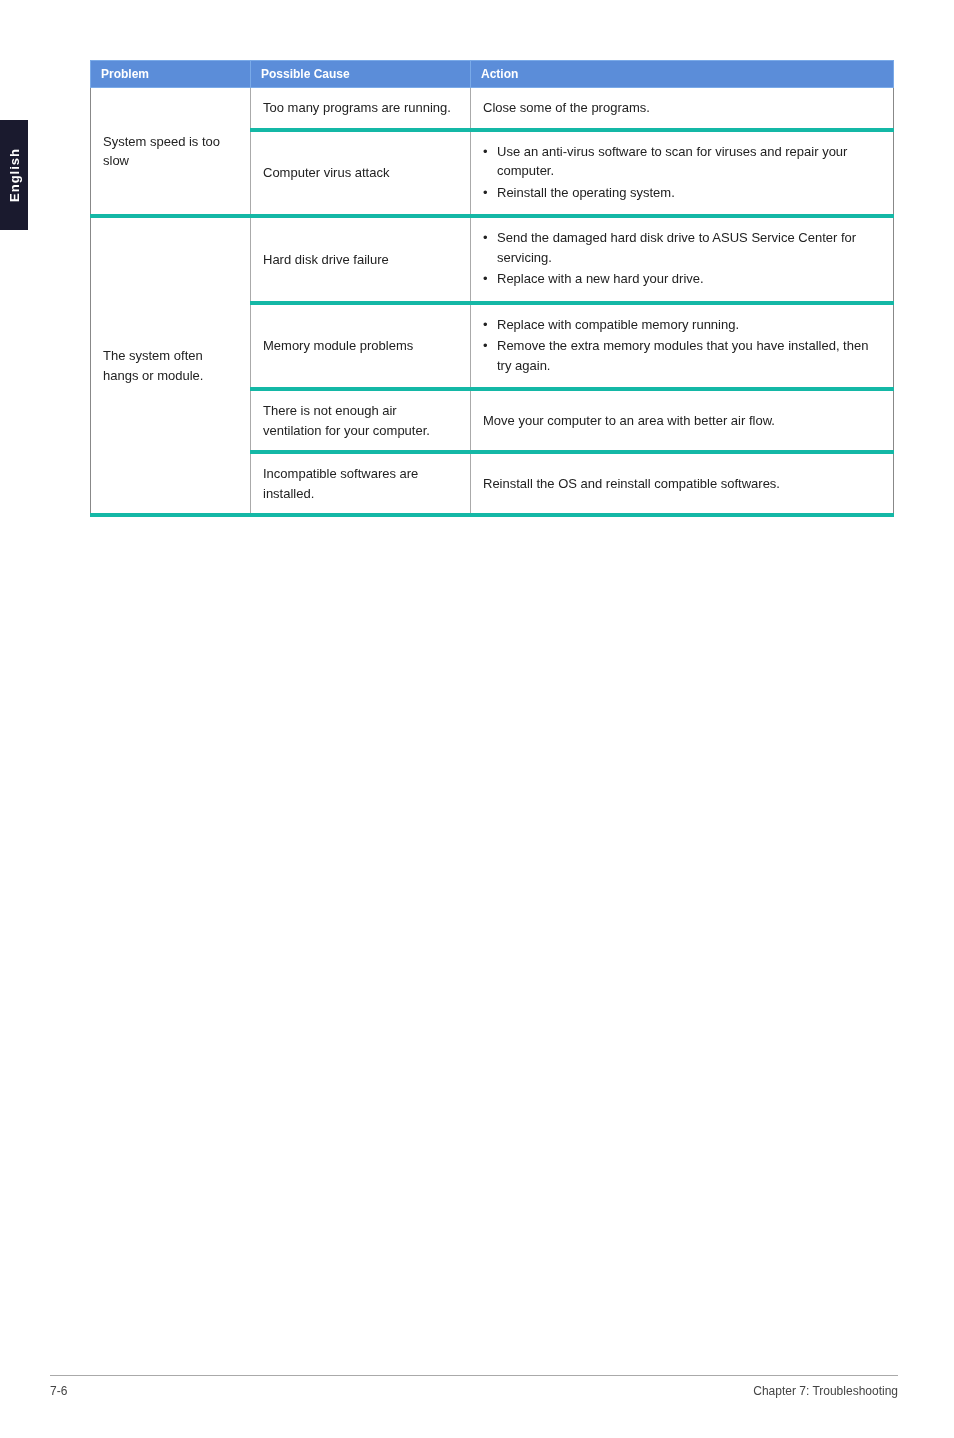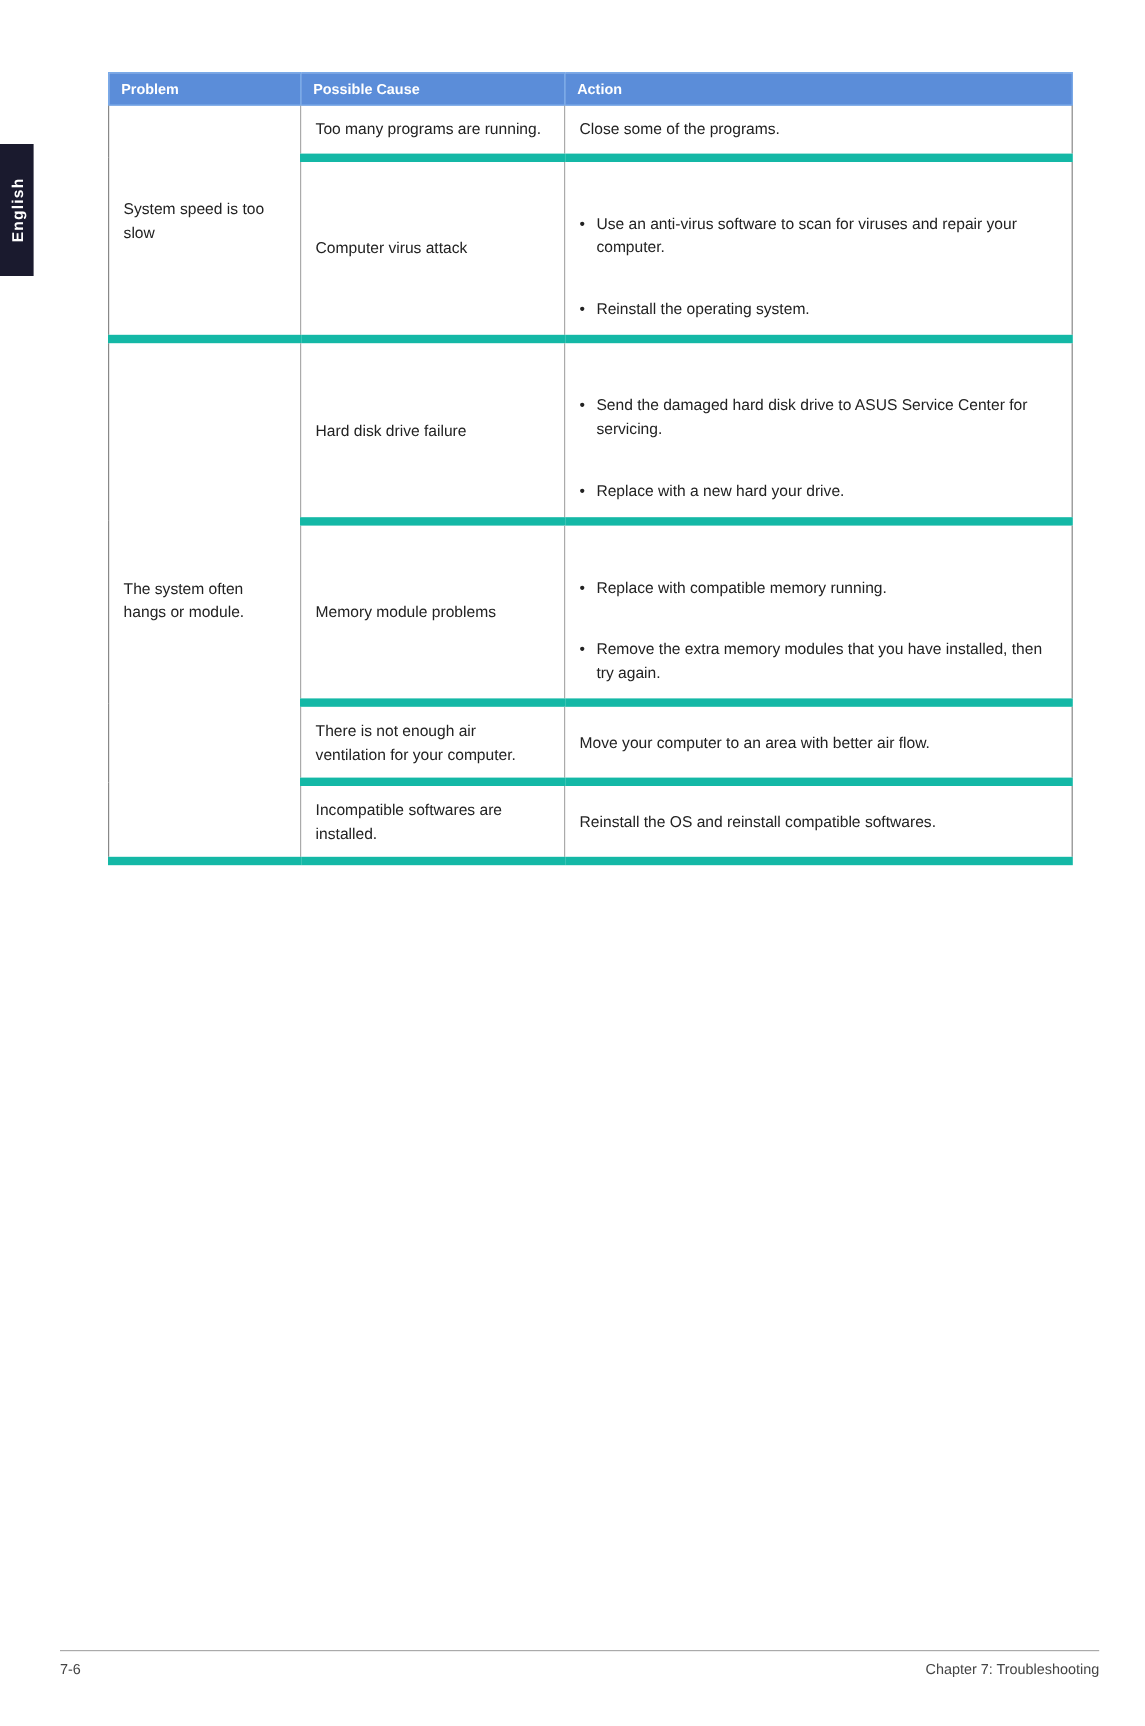--- a/index.html
+++ b/index.html
@@ -74,21 +74,21 @@
     }
 
     .troubleshoot-table tbody tr {
       border-bottom: 1px solid #aaa;
     }
 
     .troubleshoot-table tbody td {
       padding: 10px 12px;
       vertical-align: middle;
       border-right: 1px solid #aaa;
-      border-bottom: 7px solid #14b8a6;
+      border-bottom: 4px solid #14b8a6;
       font-size: 13px;
       line-height: 1.5;
     }
 
     .troubleshoot-table tbody td:last-child {
       border-right: none;
     }
 
     .problem-cell {
       width: 160px;
@@ -108,36 +108,35 @@
       list-style: none;
       padding: 0;
       margin: 0;
     }
 
     .bullet-list li {
       padding-left: 14px;
       position: relative;
       margin-bottom: 2px;
       line-height: 1.5;
-      margin-top: 32px;
     }
 
     .bullet-list li::before {
       content: "•";
       position: absolute;
       left: 0;
       top: 0;
     }
 
     
     .footer {
       position: absolute;
       bottom: 40px;
       left: 50px;
-      right: 38px;
+      right: 56px;
       border-top: 1px solid #aaa;
       padding-top: 8px;
       display: flex;
       justify-content: space-between;
       font-size: 12px;
       color: #444;
     }
 
     .row-span-problem {
       vertical-align: middle;

